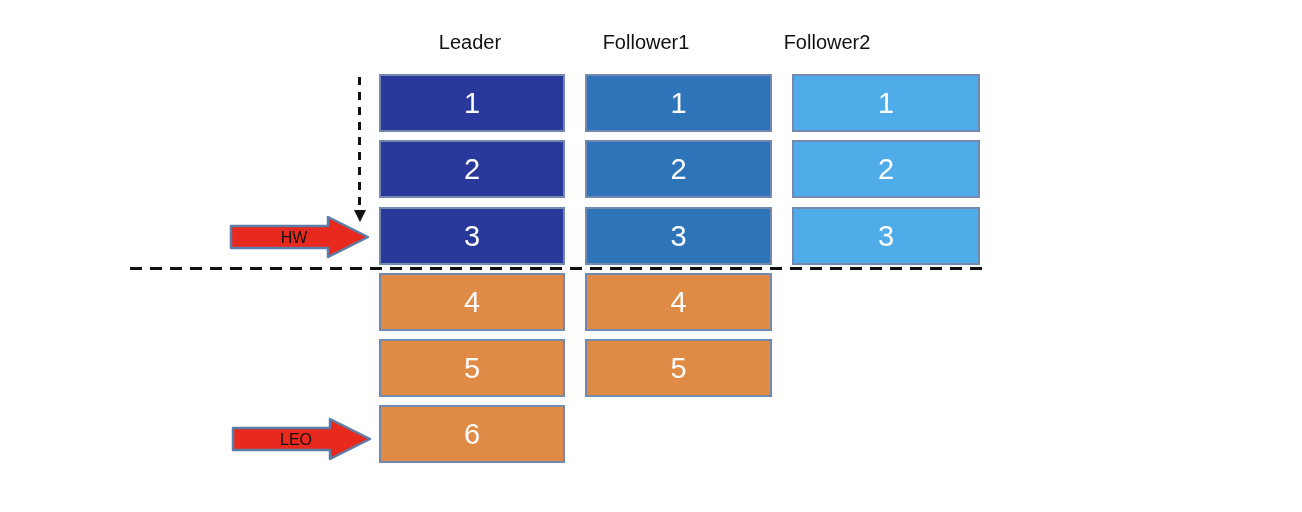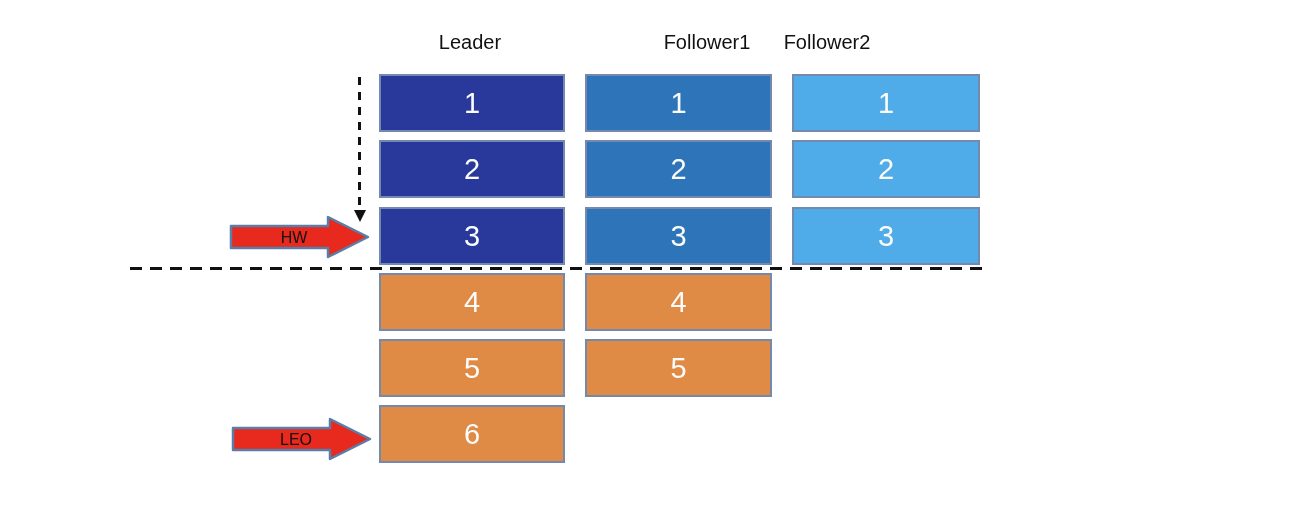--- a/index.html
+++ b/index.html
@@ -18,21 +18,21 @@
   
   .col-header {
     position: absolute;
     top: 31px;
     transform: translateX(-50%);
     font-size: 20px;
     color: #111111;
     white-space: nowrap;
   }
   .hdr-leader   { left: 470px; }
-  .hdr-f1       { left: 707px; }
+  .hdr-f1       { left: 646px; }
   .hdr-f2       { left: 827px; }
 
   
   .block {
     position: absolute;
     width: 186px;
     height: 58px;
     box-sizing: border-box;
     border: 2px solid #7389AE;
     display: flex;

